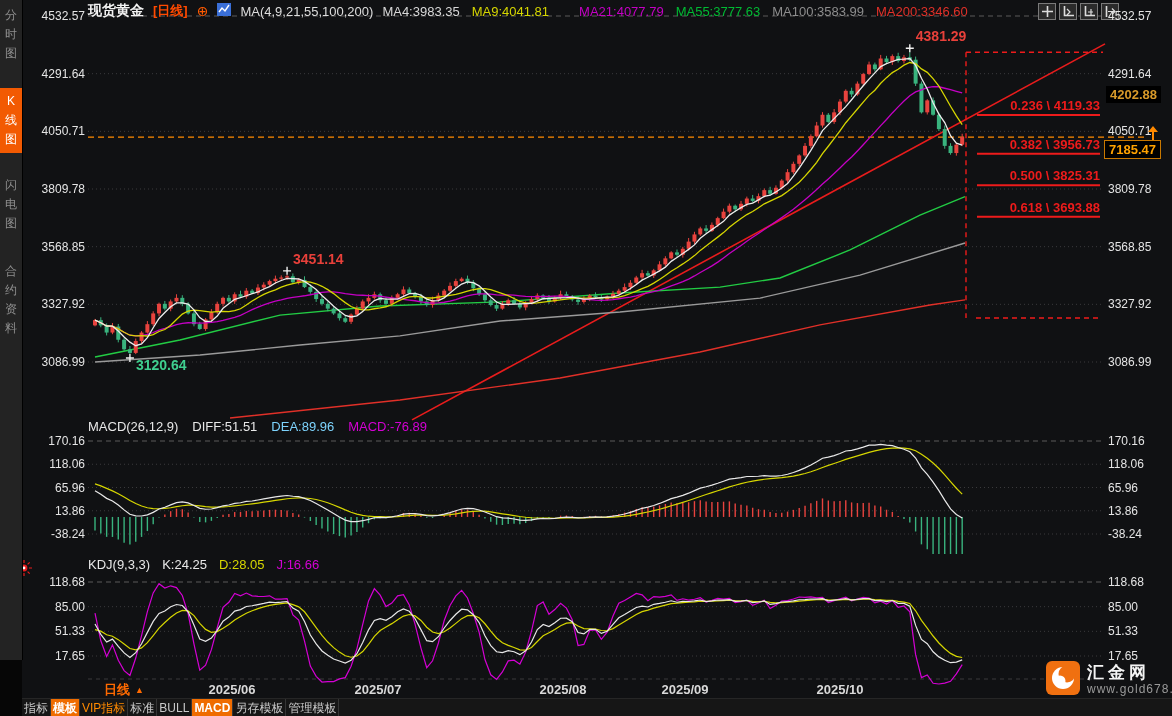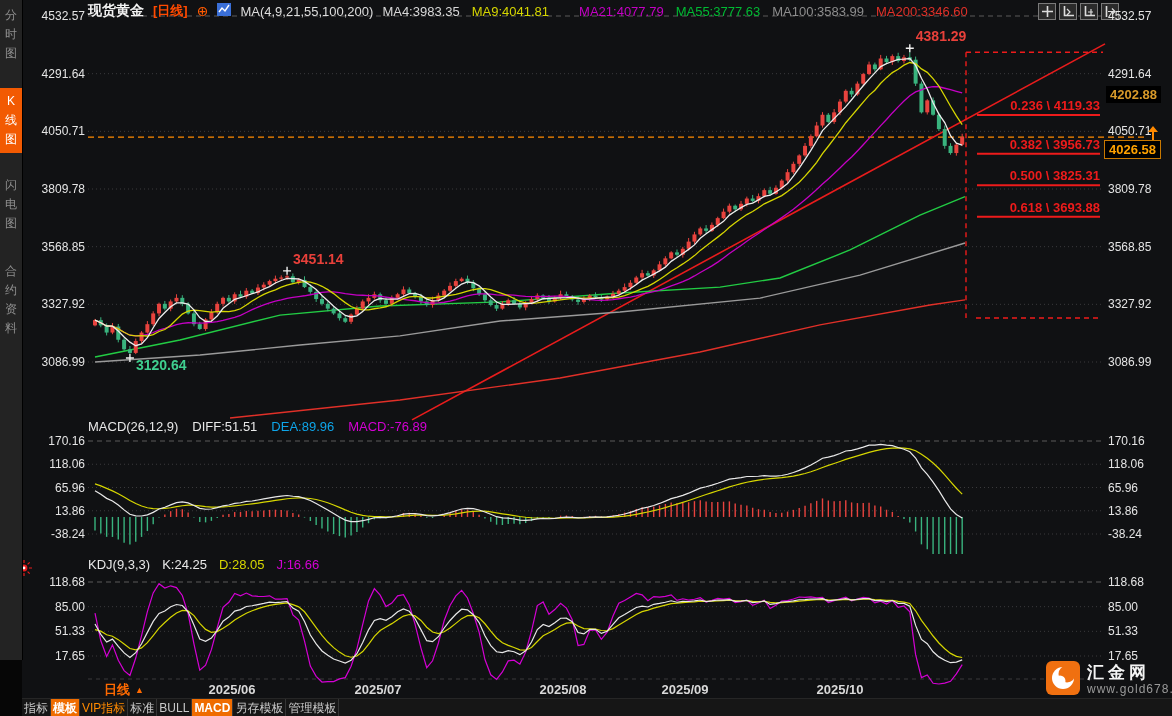--- a/index.html
+++ b/index.html
@@ -631,42 +631,42 @@
       <div class="axlab right" style="top: 239.667px;">3568.85</div>
       <div class="axlab right" style="top: 297.333px;">3327.92</div>
       <div class="axlab right" style="top: 355px;">3086.99</div>
     </div>
   <div id="prev-marker" class="ov" style="top: 85.9114px;">4202.88</div>
   <div id="up-arrow" class="ov" style="left: 1147px; top: 126.109px;">
     <svg width="12" height="14">
         <path d="M6 0l5 6H7v8H5V6H1z" fill="#ff8a00"></path>
       </svg>
   </div>
-  <div id="last-price" class="ov" style="top: 140.109px;">4026.58</div>
+  <div id="last-price" class="ov" style="top: 140.109px;">7185.47</div>
   <div id="fib-labels">
       <div class="fiblab" style="top: 97.9091px;">0.236 \ 4119.33</div>
       <div class="fiblab" style="top: 136.827px;">0.382 \ 3956.73</div>
       <div class="fiblab" style="top: 168.283px;">0.500 \ 3825.31</div>
       <div class="fiblab" style="top: 199.741px;">0.618 \ 3693.88</div>
     </div>
 
   <div class="ov" style="left:16px;top:560px;">
     <svg width="16" height="16">
       <g stroke="#e81c1c" stroke-width="1.2">
         <path d="M8 0v3M8 13v3M0 8h3M13 8h3M2.3 2.3l2.1 2.1M11.6 11.6l2.1 2.1M2.3 13.7l2.1-2.1M11.6 4.4l2.1-2.1"></path>
       </g>
       <circle cx="8" cy="8" r="3.4" fill="#e81c1c"></circle>
         <circle cx="8" cy="8" r="1.4" fill="#fff"></circle>
     </svg>
   </div>
 
   <div class="ov panel-head" style="left:88px;top:419px;">
     <span>MACD(26,12,9)</span>
     <span>DIFF:51.51</span>
-    <span style="color:#0ea5e9;">DEA:89.96</span>
+    <span style="color:#7dd3fc;">DEA:89.96</span>
     <span style="color:#d400d4;">MACD:-76.89</span>
   </div>
   <div class="ov panel-head" style="left:88px;top:557px;gap:12px;">
     <span>KDJ(9,3,3)</span>
     <span>K:24.25</span>
     <span style="color:#d6d600;">D:28.05</span>
     <span style="color:#d400d4;">J:16.66</span>
   </div>
   <div id="macd-axis">
       <div class="axlab left" style="top: 434px;">170.16</div>

